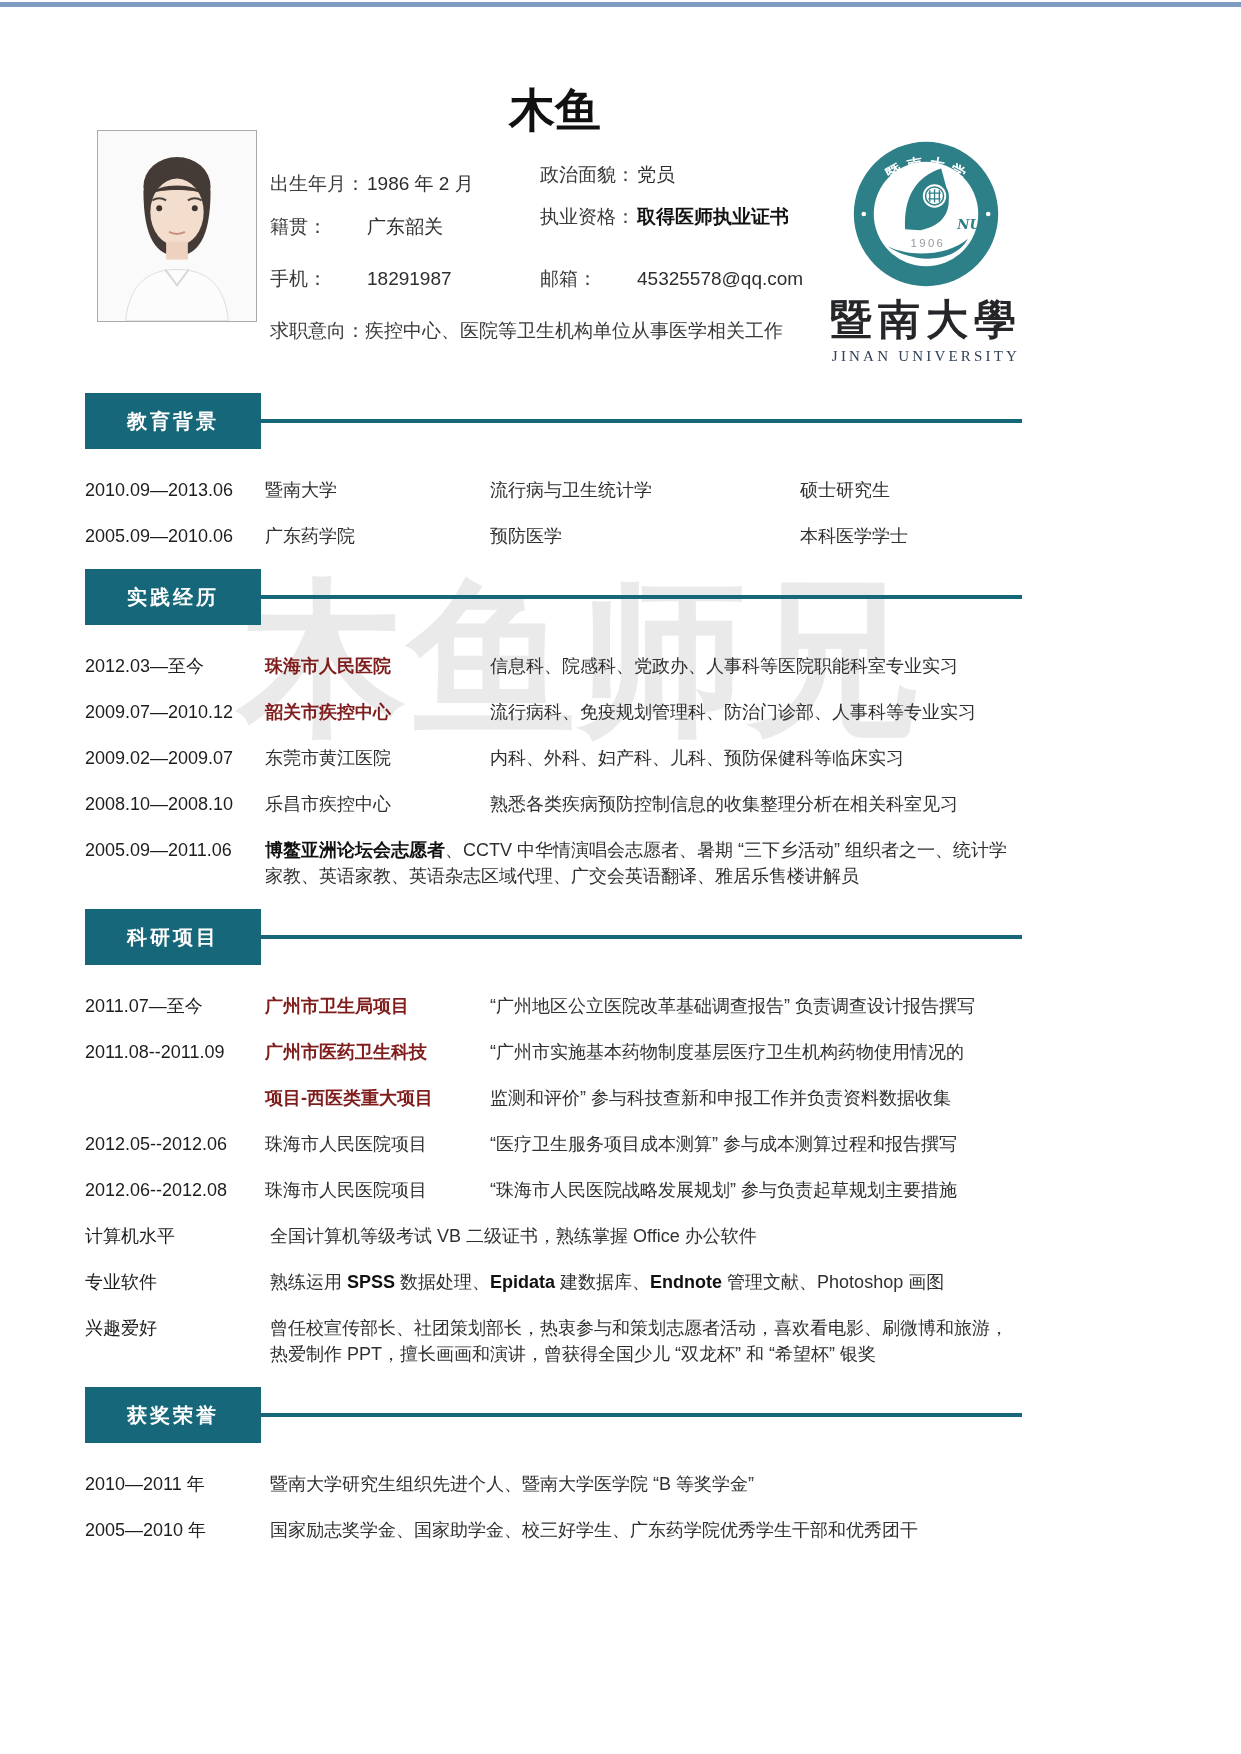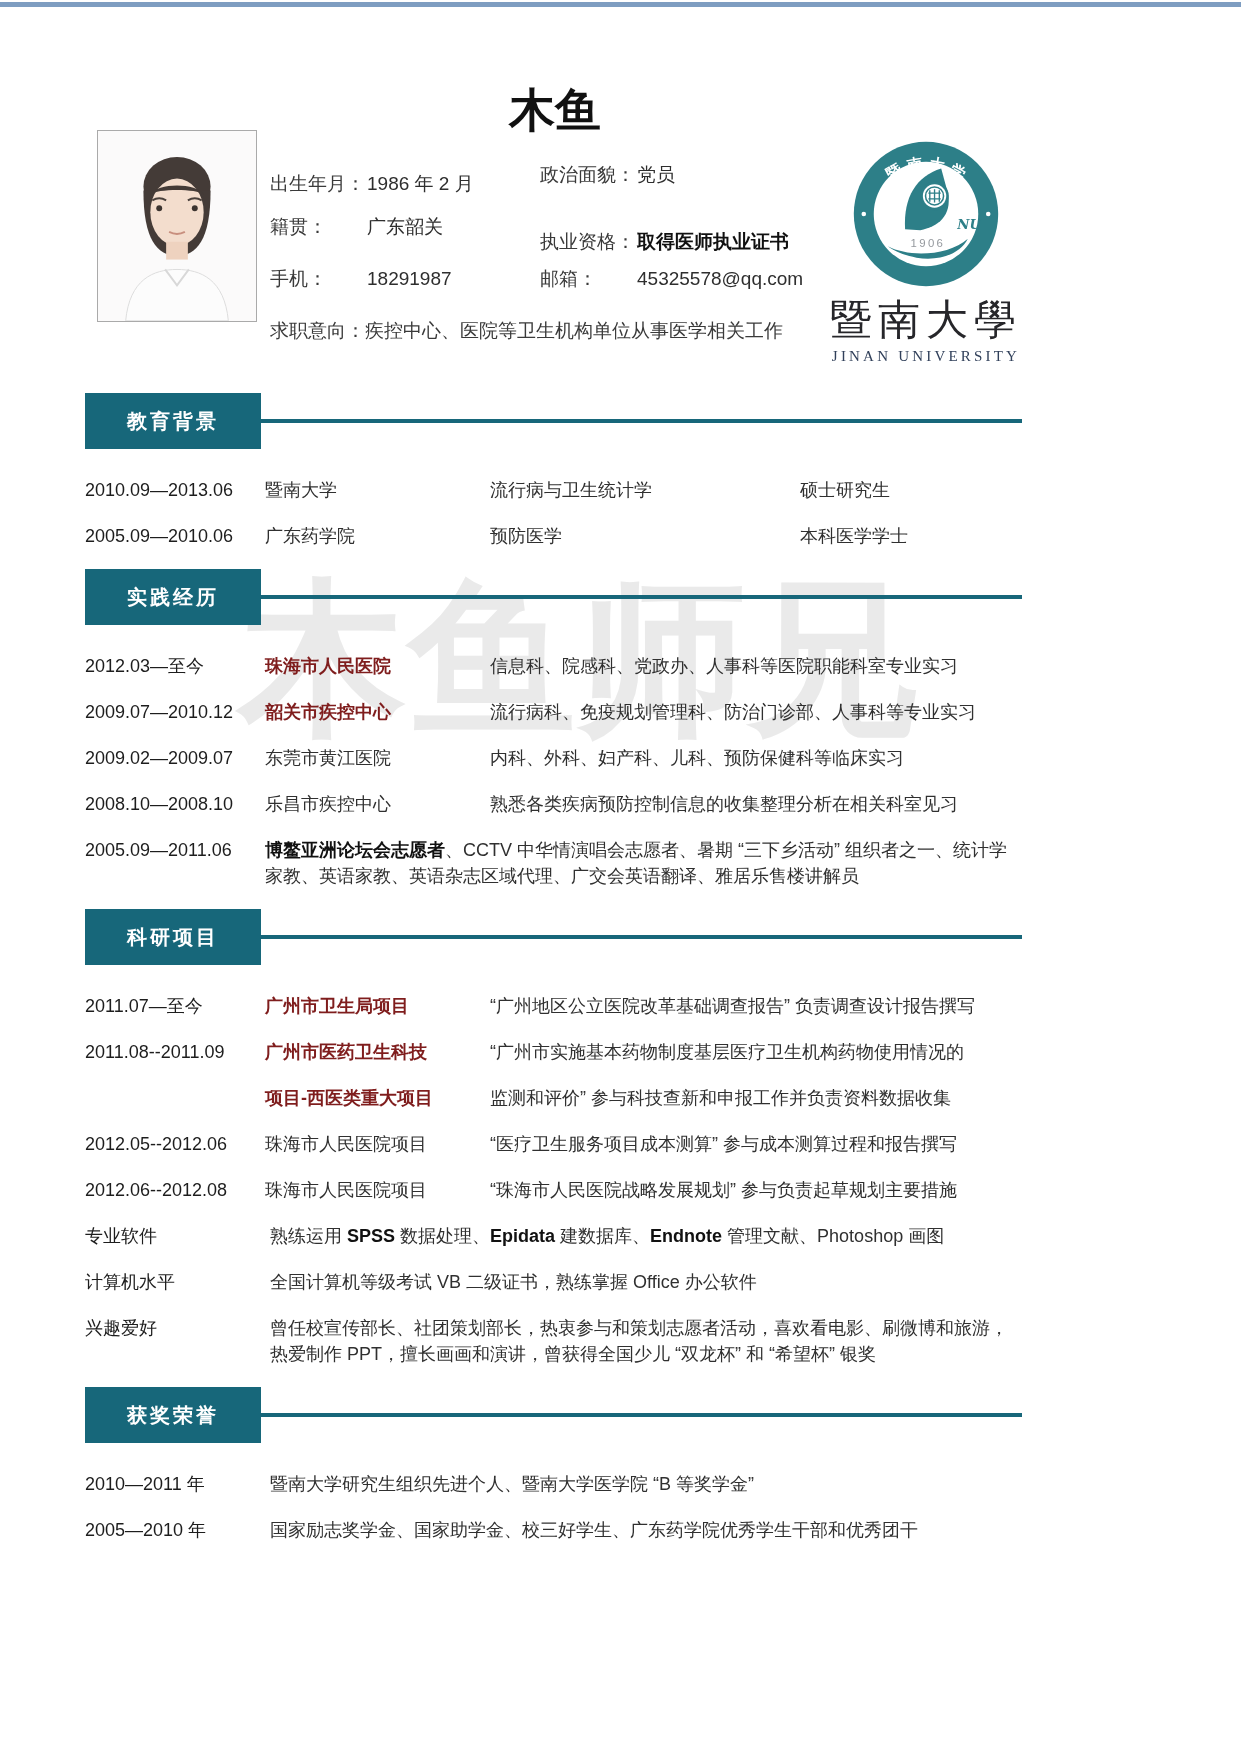--- a/index.html
+++ b/index.html
@@ -13,26 +13,26 @@
   .photo{position:absolute;left:97px;top:130px;width:160px;height:192px;border:1px solid #aaa;
          background:#fbfafa;box-sizing:border-box;}
   .photo svg{display:block;width:100%;height:100%;}
   .name{position:absolute;left:430px;top:80px;width:250px;margin:0;text-align:center;
         font-size:46px;font-weight:bold;color:#111;font-family:"DejaVu Serif","Liberation Serif",serif;}
   .info-item{position:absolute;font-size:19px;white-space:nowrap;}
   .info-item .lbl{display:inline-block;width:97px;color:#3a3a3a;}
   .info-item .val{color:#2e2e2e;}
   .info-item .val.bold{font-weight:bold;color:#111;}
   .i0{left:270px;top:162px;margin-top:9px;} .i1{left:540px;top:162px;}
-  .i2{left:270px;top:214px;} .i3{left:540px;top:229px;}
+  .i2{left:270px;top:214px;} .i3{left:540px;top:204px;}
   .i4{left:270px;top:266px;} .i5{left:540px;top:266px;}
   .objective{position:absolute;left:270px;top:318px;font-size:19px;color:#3a3a3a;white-space:nowrap;}
   .logo{position:absolute;left:826px;top:138px;width:200px;text-align:center;}
   .logo svg.seal{display:block;margin:0 auto;width:152px;height:152px;}
-  .logo-zh{margin-top:2px;font-size:42px;font-weight:normal;letter-spacing:6px;color:#26262a;
+  .logo-zh{margin-top:2px;font-size:42px;font-weight:bold;letter-spacing:6px;color:#26262a;
            font-family:"DejaVu Serif","Liberation Serif",serif;white-space:nowrap;}
   .logo-en{margin-top:0px;font-size:15px;letter-spacing:3.2px;color:#31405a;
            font-family:"Liberation Serif","DejaVu Serif",serif;white-space:nowrap;}
   .main{position:absolute;top:385px;left:85px;width:937px;z-index:1;}
   .sec-head{display:flex;align-items:center;margin-top:16px;margin-bottom:28px;}
   .sec-head.first{margin-top:8px;}
   .sec-box{width:176px;height:56px;background:#17677a;color:#fff;font-size:20px;font-weight:bold;
            display:flex;align-items:center;justify-content:center;letter-spacing:3px;flex:none;}
   .sec-line{flex:1;height:4px;background:#17677a;}
   .row{display:flex;align-items:flex-start;font-size:18px;line-height:26px;margin-bottom:20px;color:#303030;}
@@ -205,28 +205,28 @@
       </div>
       <div class="row">
         <span class="c-date">2012.06--2012.08</span>
         <span class="c-org">珠海市人民医院项目</span>
         <span class="c-desc">“珠海市人民医院战略发展规划” 参与负责起草规划主要措施</span>
       </div>
     </section>
 
     <section>
       <div class="row">
+        <span class="c-label">计算机水平</span>
+        <span class="c-desc rich"><span>全国计算机等级考试 VB 二级证书，熟练掌握 Office 办公软件</span></span>
+      </div>
+      <div class="row">
         <span class="c-label">专业软件</span>
         <span class="c-desc rich"><span>熟练运用 </span><b>SPSS</b><span> 数据处理、</span><b>Epidata</b><span> 建数据库、</span><b>Endnote</b><span> 管理文献、Photoshop 画图</span></span>
       </div>
       <div class="row">
-        <span class="c-label">计算机水平</span>
-        <span class="c-desc rich"><span>全国计算机等级考试 VB 二级证书，熟练掌握 Office 办公软件</span></span>
-      </div>
-      <div class="row">
         <span class="c-label">兴趣爱好</span>
         <span class="c-desc rich"><span>曾任校宣传部长、社团策划部长，热衷参与和策划志愿者活动，喜欢看电影、刷微博和旅游，热爱制作 PPT，擅长画画和演讲，曾获得全国少儿 “双龙杯” 和 “希望杯” 银奖</span></span>
       </div>
     </section>
 
     <section>
       <div class="sec-head">
         <div class="sec-box">获奖荣誉</div>
         <div class="sec-line"></div>
       </div>

